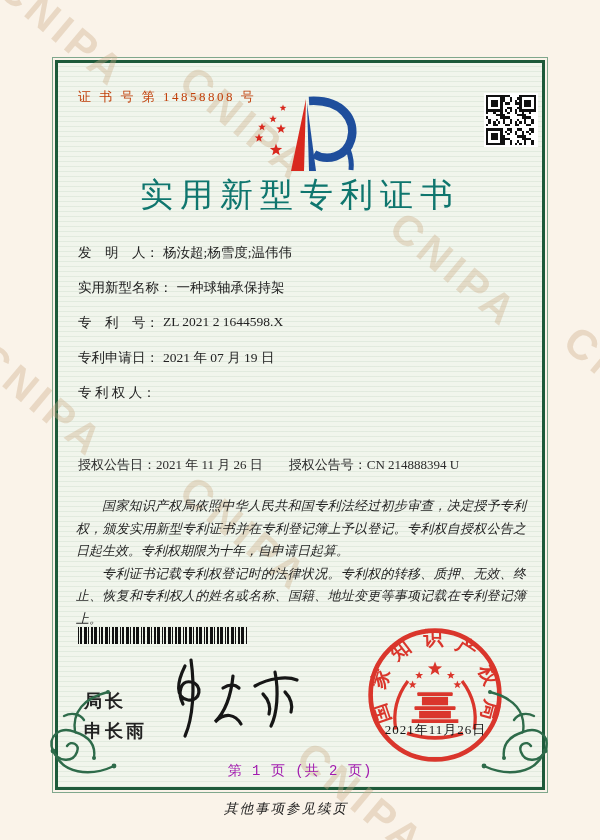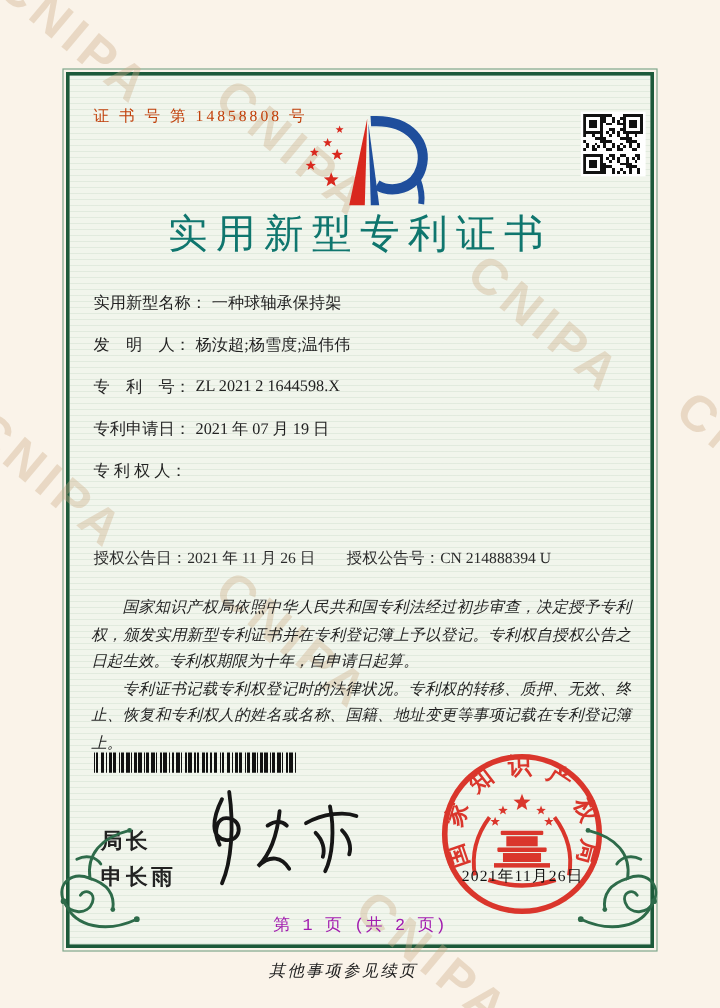--- a/index.html
+++ b/index.html
@@ -303,26 +303,26 @@
           <rect x="14" y="20" width="1" height="1"></rect>
           <rect x="16" y="20" width="1" height="1"></rect>
           <rect x="19" y="20" width="1" height="1"></rect>
         </svg>
     </div>
 
     <div class="title">实用新型专利证书</div>
 
     <div class="fields">
       <div class="f-row">
+        <span class="f-label">发　明　人：</span>
+        <span class="f-value">杨汝超;杨雪度;温伟伟</span>
+      </div>
+      <div class="f-row">
         <span class="f-label">实用新型名称：</span>
         <span class="f-value">一种球轴承保持架</span>
-      </div>
-      <div class="f-row">
-        <span class="f-label">发　明　人：</span>
-        <span class="f-value">杨汝超;杨雪度;温伟伟</span>
       </div>
       <div class="f-row">
         <span class="f-label">专　利　号：</span>
         <span class="f-value">ZL 2021 2 1644598.X</span>
       </div>
       <div class="f-row">
         <span class="f-label">专利申请日：</span>
         <span class="f-value">2021 年 07 月 19 日</span>
       </div>
       <div class="f-row">

